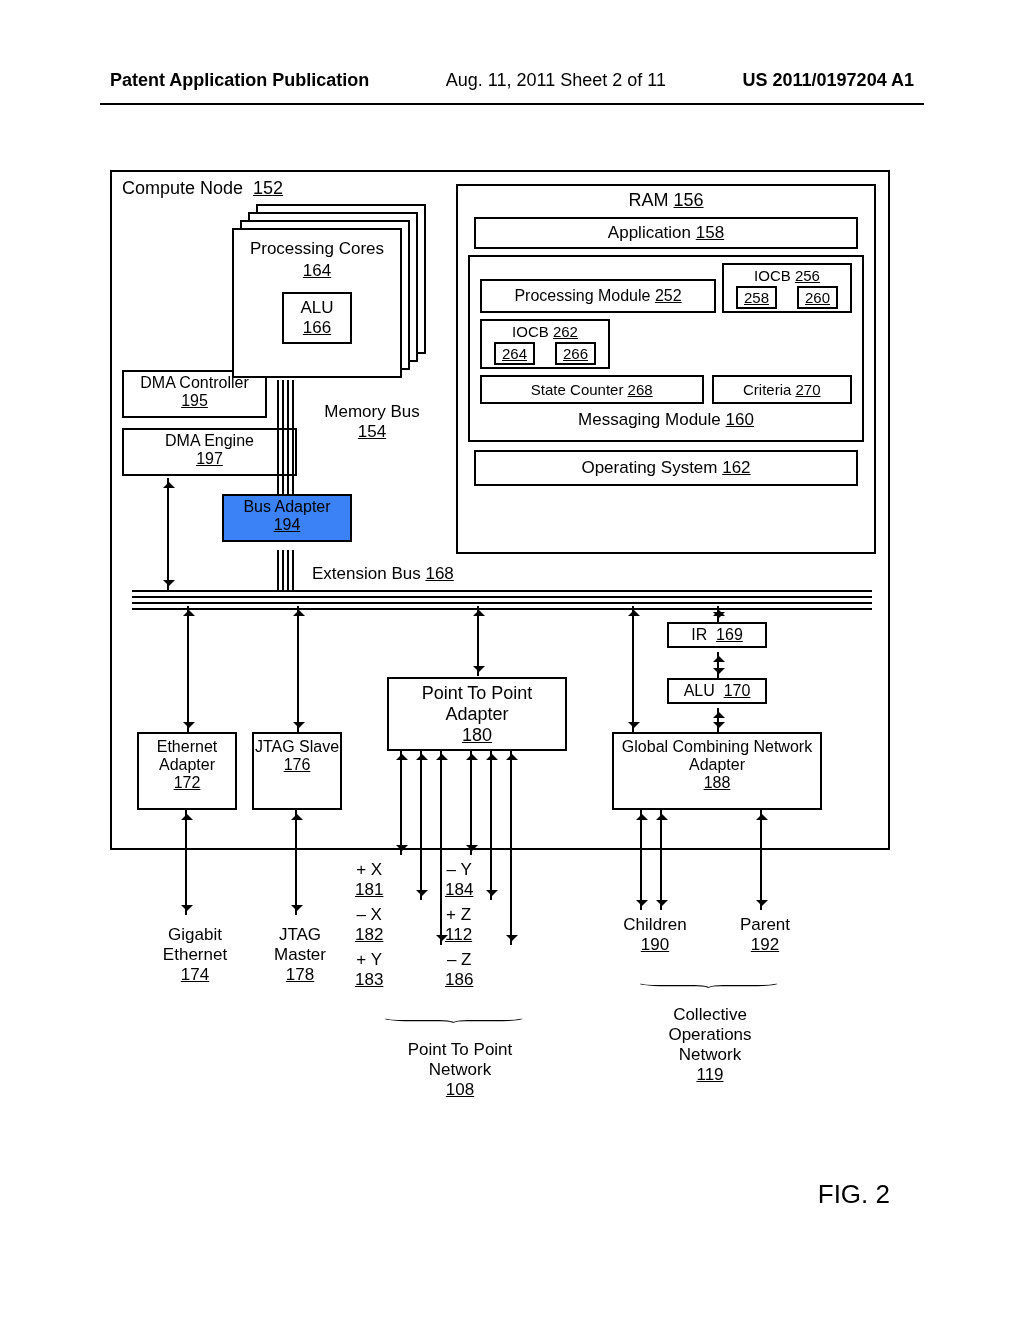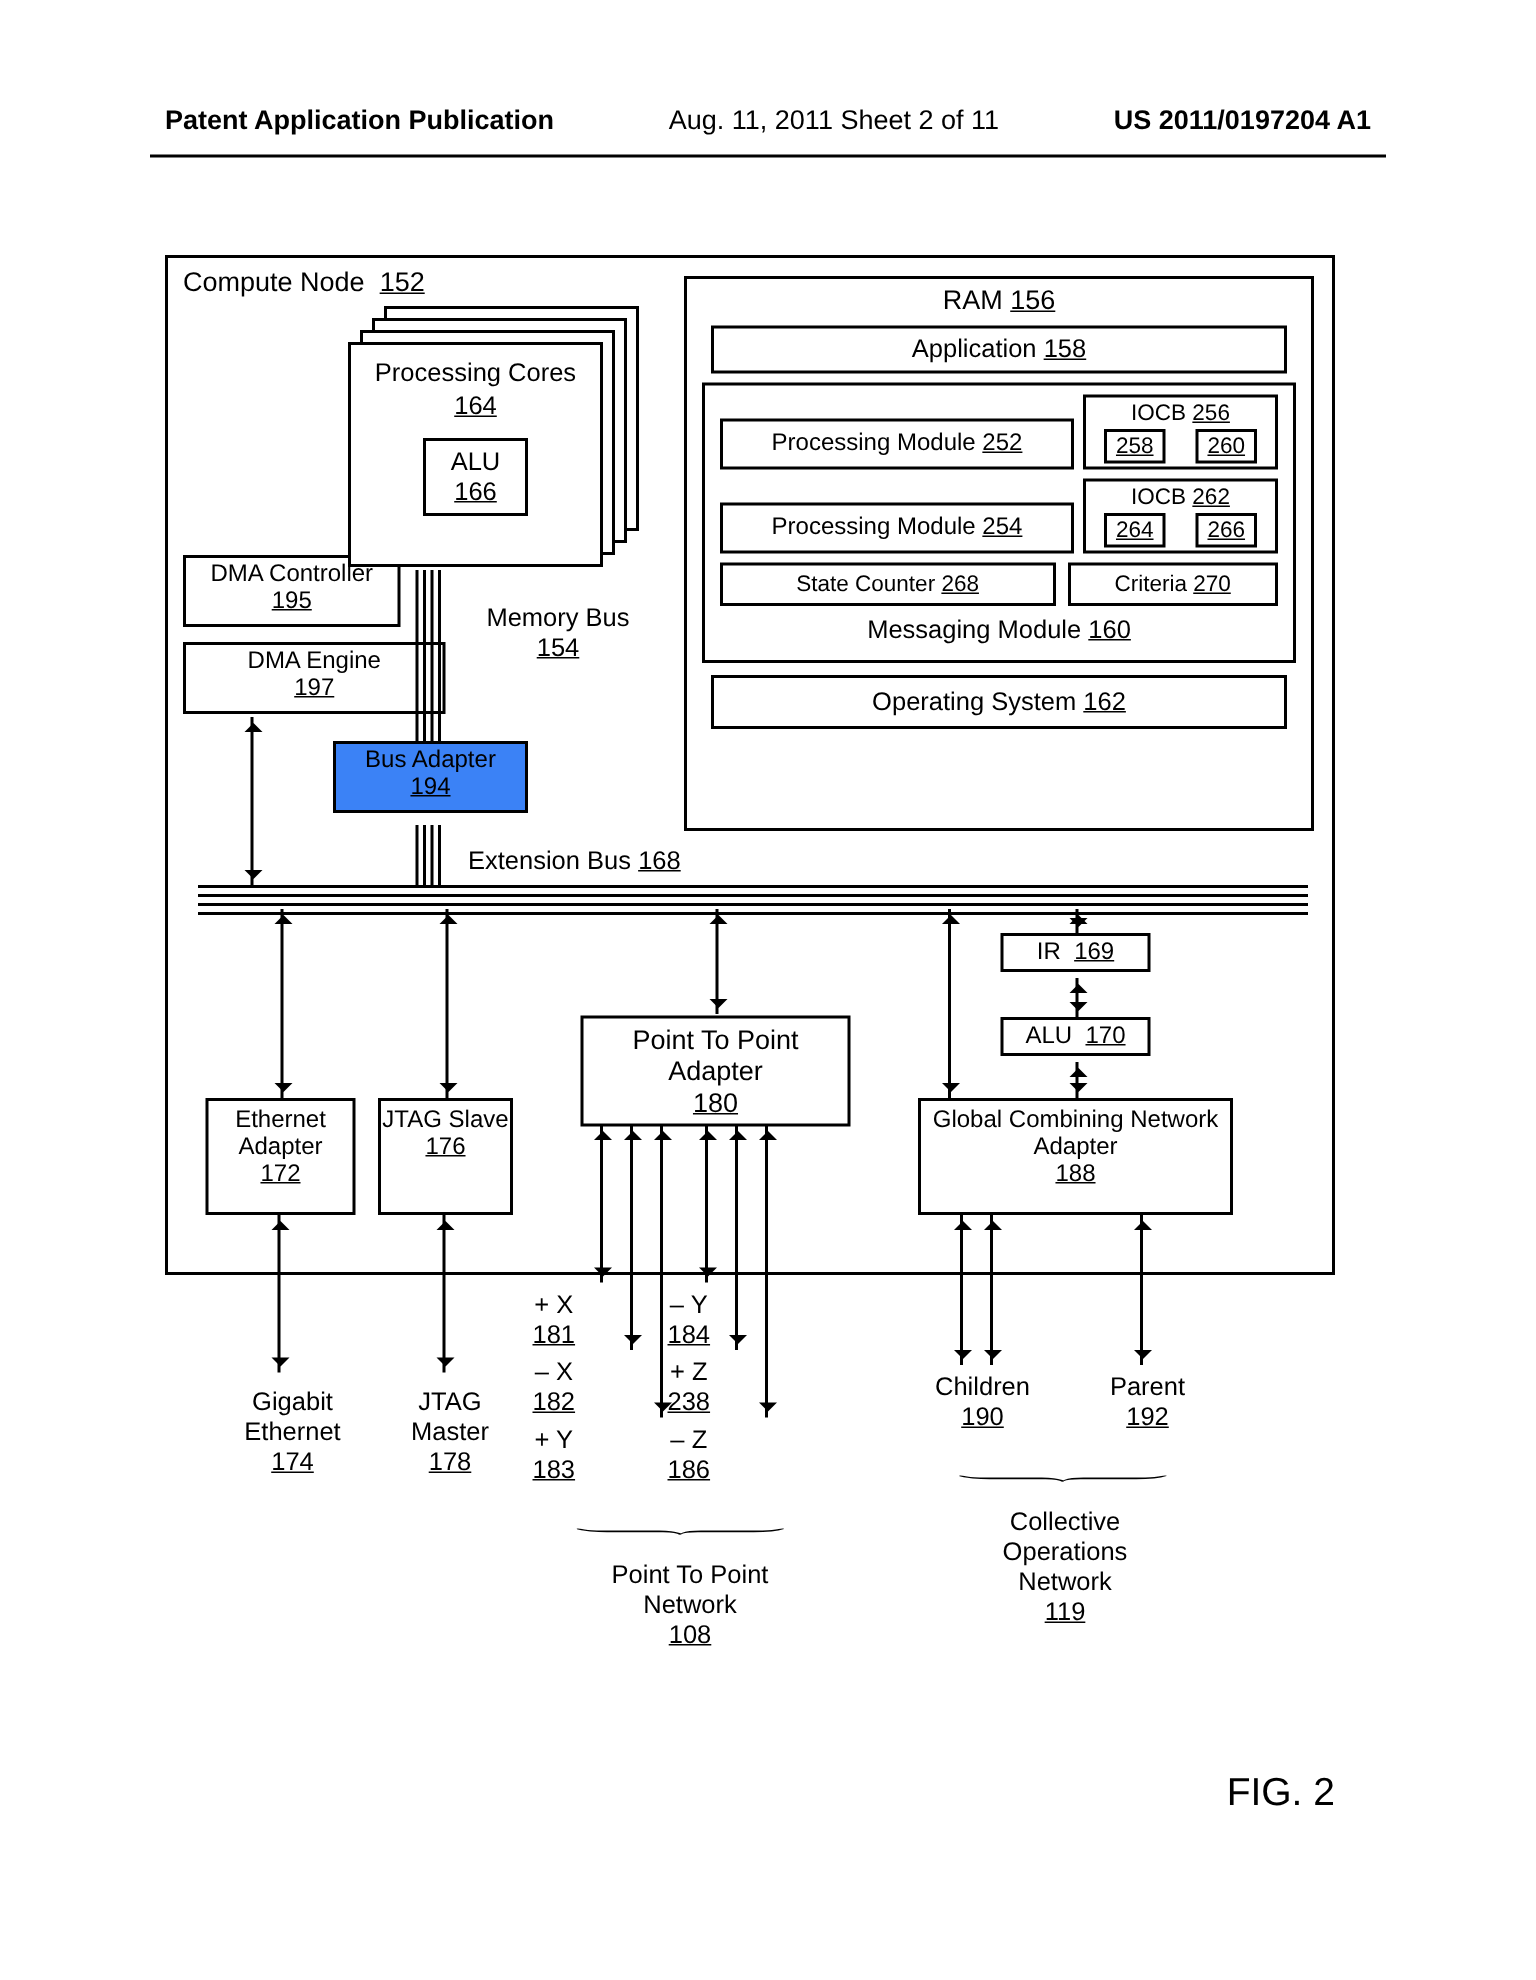--- a/index.html
+++ b/index.html
@@ -114,23 +114,20 @@
               </div>
             <div class="iocb">
               <span>IOCB</span> <span class="u">256</span>
               <div class="iocb-inner">
                 <span class="ioc u">258</span>
                 <span class="ioc u">260</span>
               </div>
             </div>
           </div>
           <div class="pmrow">
-            <div class="pm">
-                <span><span>Processing Module</span> <span class="u">254</span></span>
-              </div>
             <div class="iocb">
               <span>IOCB</span> <span class="u">262</span>
               <div class="iocb-inner">
                 <span class="ioc u">264</span>
                 <span class="ioc u">266</span>
               </div>
             </div>
           </div>
           <div class="strow">
             <div class="stbox"><span>State Counter</span> <span class="u">268</span></div>
@@ -194,21 +191,21 @@
     <div class="varrow arr-both" style="left:310px; top:580px; height:150px;"></div>
     <div class="varrow arr-both" style="left:330px; top:580px; height:195px;"></div>
     <div class="varrow arr-both" style="left:360px; top:580px; height:105px;"></div>
     <div class="varrow arr-both" style="left:380px; top:580px; height:150px;"></div>
     <div class="varrow arr-both" style="left:400px; top:580px; height:195px;"></div>
 
     <div class="lbl" style="left:245px; top:690px;"><span>+ X</span><br><span class="u">181</span></div>
     <div class="lbl" style="left:245px; top:735px;"><span>– X</span><br><span class="u">182</span></div>
     <div class="lbl" style="left:245px; top:780px;"><span>+ Y</span><br><span class="u">183</span></div>
     <div class="lbl" style="left:335px; top:690px;"><span>– Y</span><br><span class="u">184</span></div>
-    <div class="lbl" style="left:335px; top:735px;"><span>+ Z</span><br><span class="u">238</span></div>
+    <div class="lbl" style="left:335px; top:735px;"><span>+ Z</span><br><span class="u">112</span></div>
     <div class="lbl" style="left:335px; top:780px;"><span>– Z</span><br><span class="u">186</span></div>
 
     <div class="varrow arr-both" style="left:530px; top:640px; height:100px;"></div>
     <div class="varrow arr-both" style="left:550px; top:640px; height:100px;"></div>
     <div class="varrow arr-both" style="left:650px; top:640px; height:100px;"></div>
 
     <div class="lbl" style="left:500px; top:745px; width:90px;"><span>Children</span><br><span class="u">190</span></div>
     <div class="lbl" style="left:615px; top:745px; width:80px;"><span>Parent</span><br><span class="u">192</span></div>
 
     <div class="brace" style="left:330px; top:825px;">︸</div>

